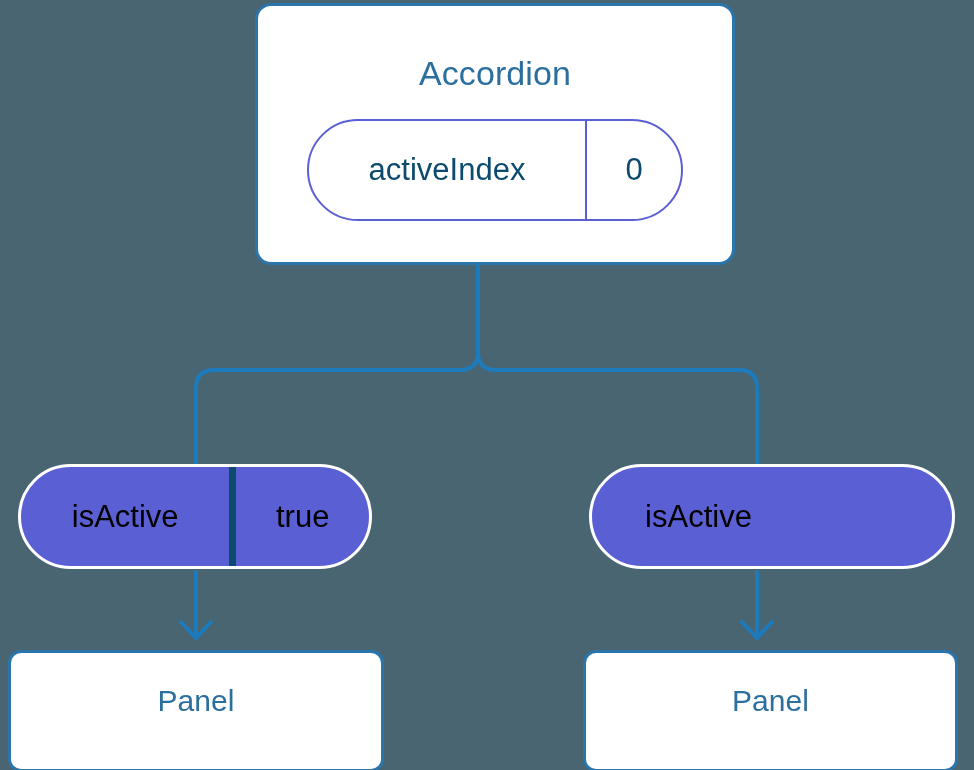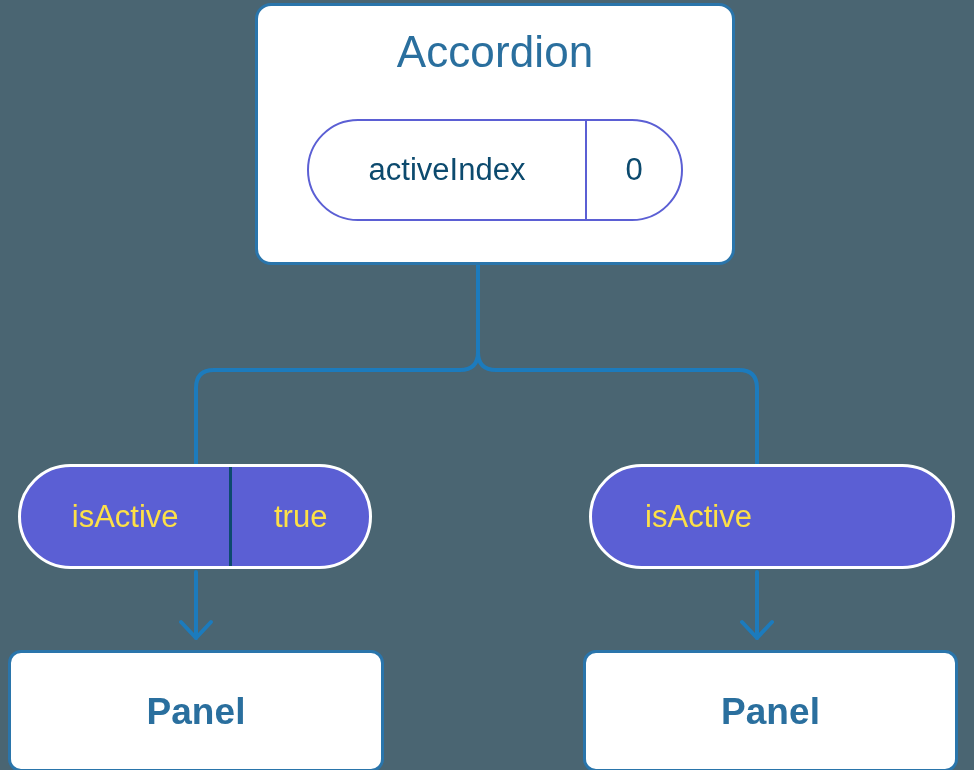--- a/index.html
+++ b/index.html
@@ -47,37 +47,36 @@
 
   
   #card-accordion {
     left: 255px;
     top: 3px;
     width: 480px;
     height: 262px;
     border-radius: 16px;
   }
   #card-accordion .card-title {
-    font-size: 44px;
+    font-size: 34px;
     line-height: 34px;
-    margin-top: 29px;
+    margin-top: 50px;
   }
 
   
   .panel-card {
     height: 122px;
     border-radius: 13px;
   }
   #card-panel-left  { left: 8px;   top: 650px; width: 376px; }
   #card-panel-right { left: 583px; top: 650px; width: 375px; }
   .panel-card .card-title {
-    font-size: 37px;
+    font-size: 30px;
     line-height: 29px;
-    margin-top: 44px;
-    font-weight: bold;
+    margin-top: 33px;
   }
 
   
   .pill {
     position: absolute;
     z-index: 3;
     display: flex;
     align-items: stretch;
     box-sizing: border-box;
     border-radius: 999px;
@@ -99,23 +98,23 @@
   .pill-outline .pill-cell { color: #0c4a6e; }
   .pill-outline .pill-cell.value {
     border-left: 2px solid #5b5fd4;
   }
 
   
   .pill-filled {
     border: 3px solid #ffffff;
     background: #5b5fd4;
   }
-  .pill-filled .pill-cell { color: #fde047; }
+  .pill-filled .pill-cell { color: #000000; }
   .pill-filled .pill-cell.value {
-    border-left: 3px solid #0c4a6e;
+    border-left: 7px solid #0c4a6e;
     text-align: center;
   }
 
   
   #pill-active-index {
     left: 307px;
     top: 119px;
     width: 376px;
     height: 102px;
     font-size: 31px;

